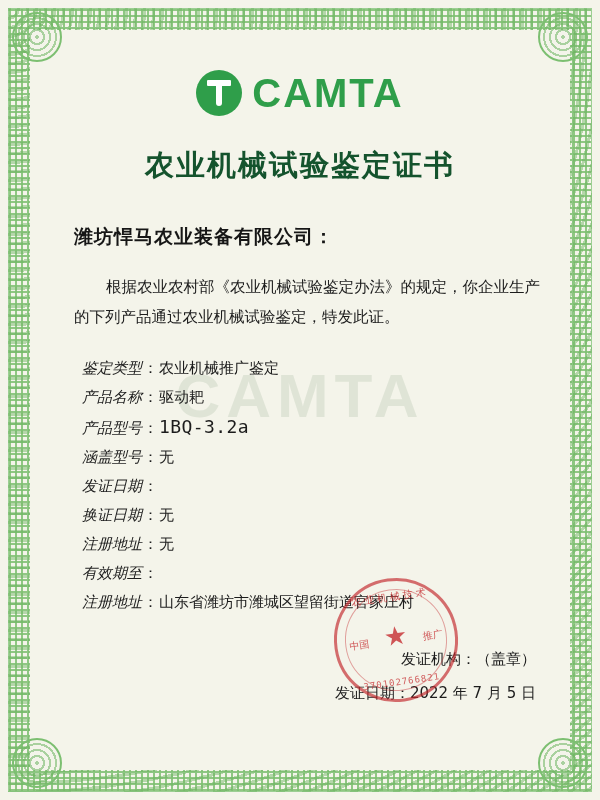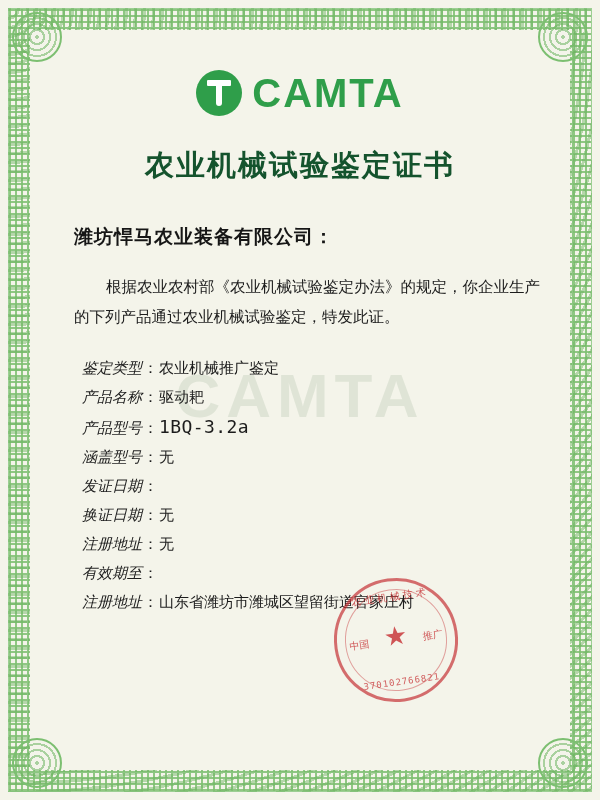--- a/index.html
+++ b/index.html
@@ -353,20 +353,24 @@
       </div>
 
       <div class="field-row">
         <span class="field-label">注册地址</span>
         <span class="field-sep">：</span>
         <span class="field-value">山东省潍坊市潍城区望留街道官家庄村</span>
       </div>
 
     </div>
 
+    <div class="footer">
+      <div class="footer-row">发证机构：（盖章）</div>
+      <div class="footer-row">发证日期：2022 年 7 月 5 日</div>
+    </div>
 
     <div class="seal">
       <div class="seal-inner"></div>
       <div class="seal-top">农业机械技术</div>
       <div class="seal-left">中国</div>
       <div class="seal-right">推广</div>
       <div class="seal-star">★</div>
       <div class="seal-bottom">370102766821</div>
     </div>
 

